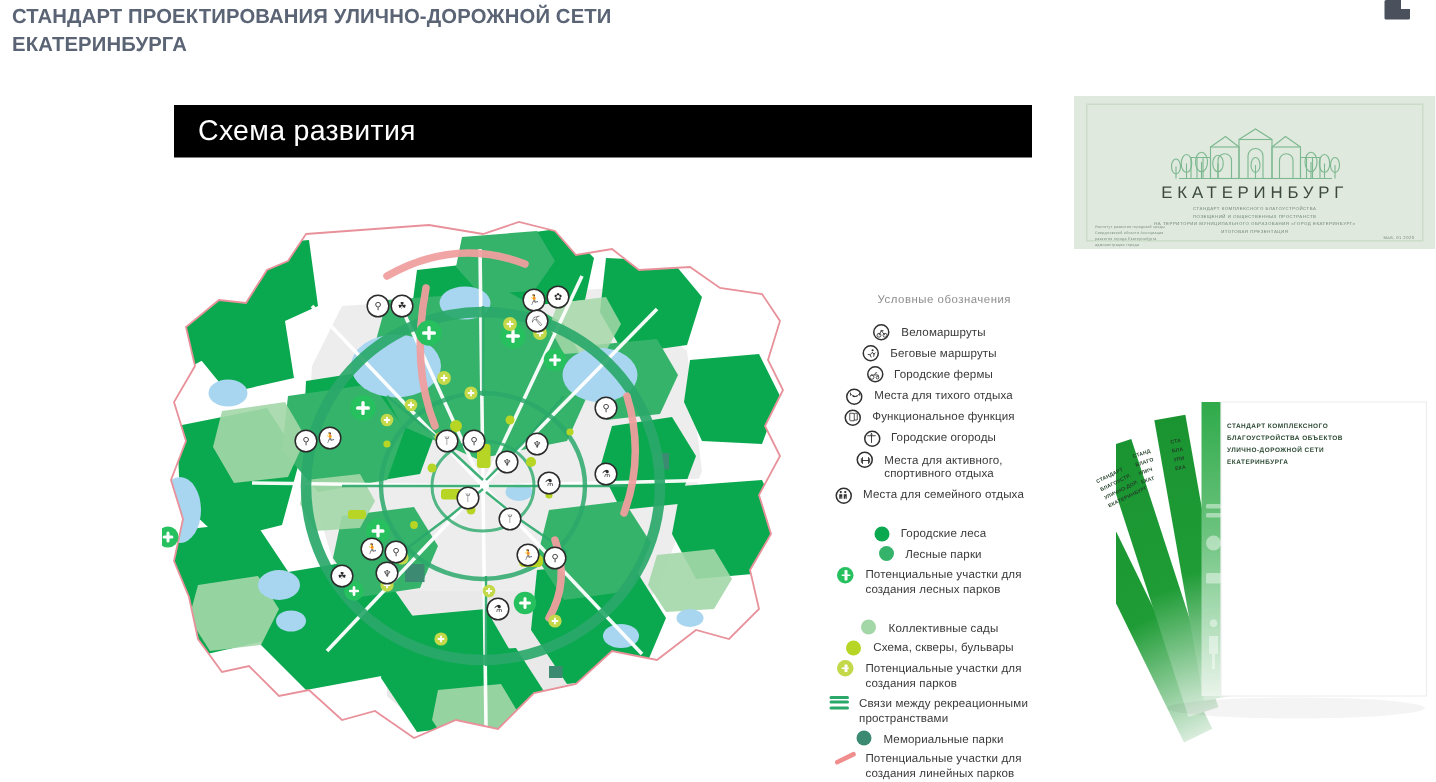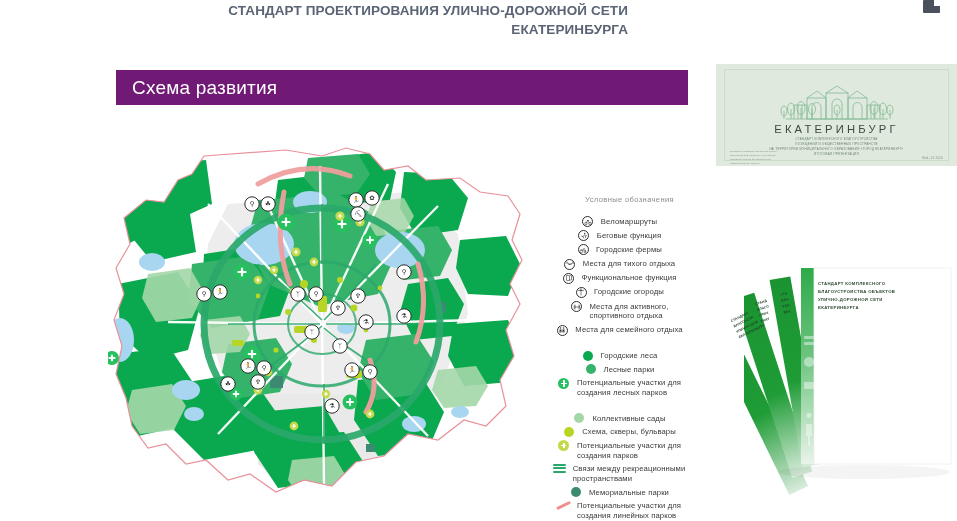--- a/index.html
+++ b/index.html
@@ -9,34 +9,33 @@
     -webkit-font-smoothing:antialiased;
   }
   .page{position:absolute;inset:0;}
 
   
   #doc-title{
     position:absolute;left:8px;top:2px;width:620px;
     font-size:13.5px;font-weight:bold;line-height:1.38;
     color:#5a6475;letter-spacing:.1px;text-transform:uppercase;
     white-space:pre-line;
-    text-align:right;
   }
 
   
   #corner-mark{position:absolute;right:17px;top:0px;width:17px;height:13px;}
   #corner-mark .sq{position:absolute;inset:0;background:#4a515c;border-radius:1px;}
   #corner-mark .notch{position:absolute;right:0;top:0;width:6px;height:6px;background:#ffffff;}
 
   
   #slide{position:absolute;left:108px;top:60px;width:590px;height:461px;background:#fff;}
 
   #slide-header{
     position:absolute;left:8px;top:10px;width:572px;height:35px;
-    background:#701a75;display:flex;align-items:center;
+    background:#000000;display:flex;align-items:center;
   }
   #slide-header-text{
     color:#fff;font-size:19px;font-weight:400;padding-left:16px;letter-spacing:.2px;
   }
   #slide-sub{
     position:absolute;left:17px;top:53px;width:575px;
     font-size:13.5px;color:#1c1c1c;letter-spacing:.05px;
   }
 
   
@@ -488,21 +487,21 @@
             <div class="lg-mark">
               <span class="badge">
                 <svg viewBox="0 0 16 16" width="8" height="8">
                   <g stroke="#2f2f2f" stroke-width="1.2" fill="none" stroke-linecap="round">
                     <circle cx="9.5" cy="3" r="1.4" fill="#2f2f2f" stroke="none"></circle>
                     <path d="M9 6 L6 9 L7.5 12 M9 6 L11.5 8 L11 11 M6 9 L3.5 8.5 M11.5 8 L13 6.5"></path>
                   </g>
                 </svg>
               </span>
             </div>
-            <div class="lg-text">Беговые функция</div>
+            <div class="lg-text">Беговые маршруты</div>
           </div>
           <div class="lg-row">
             <div class="lg-mark">
               <span class="badge">
                 <svg viewBox="0 0 16 16" width="8" height="8">
                   <g stroke="#2f2f2f" stroke-width="1.1" fill="none">
                     <circle cx="4.5" cy="11" r="2.8"></circle>
                     <circle cx="12" cy="11.5" r="1.8"></circle>
                     <path d="M3 8 h5 l1.5-3 h2 M8 8 h5 v3"></path>
                   </g>

